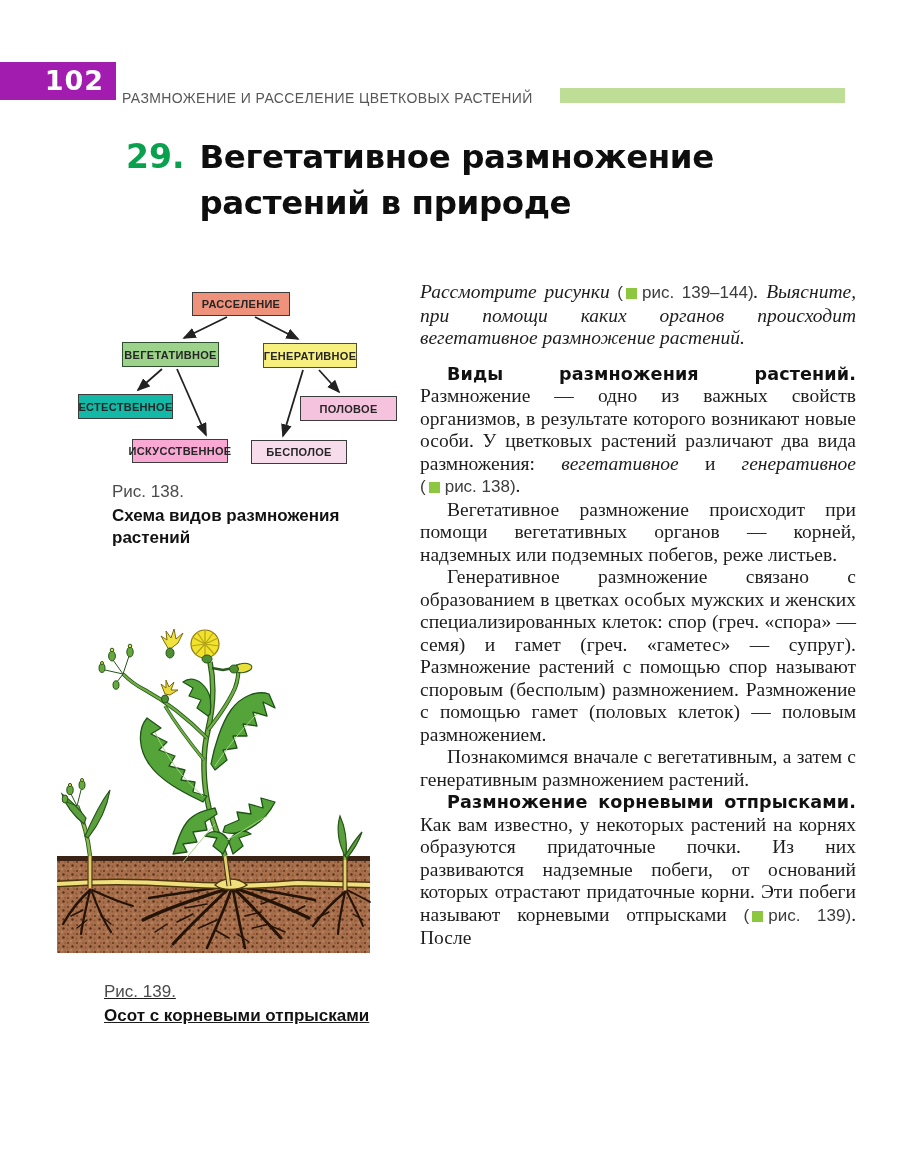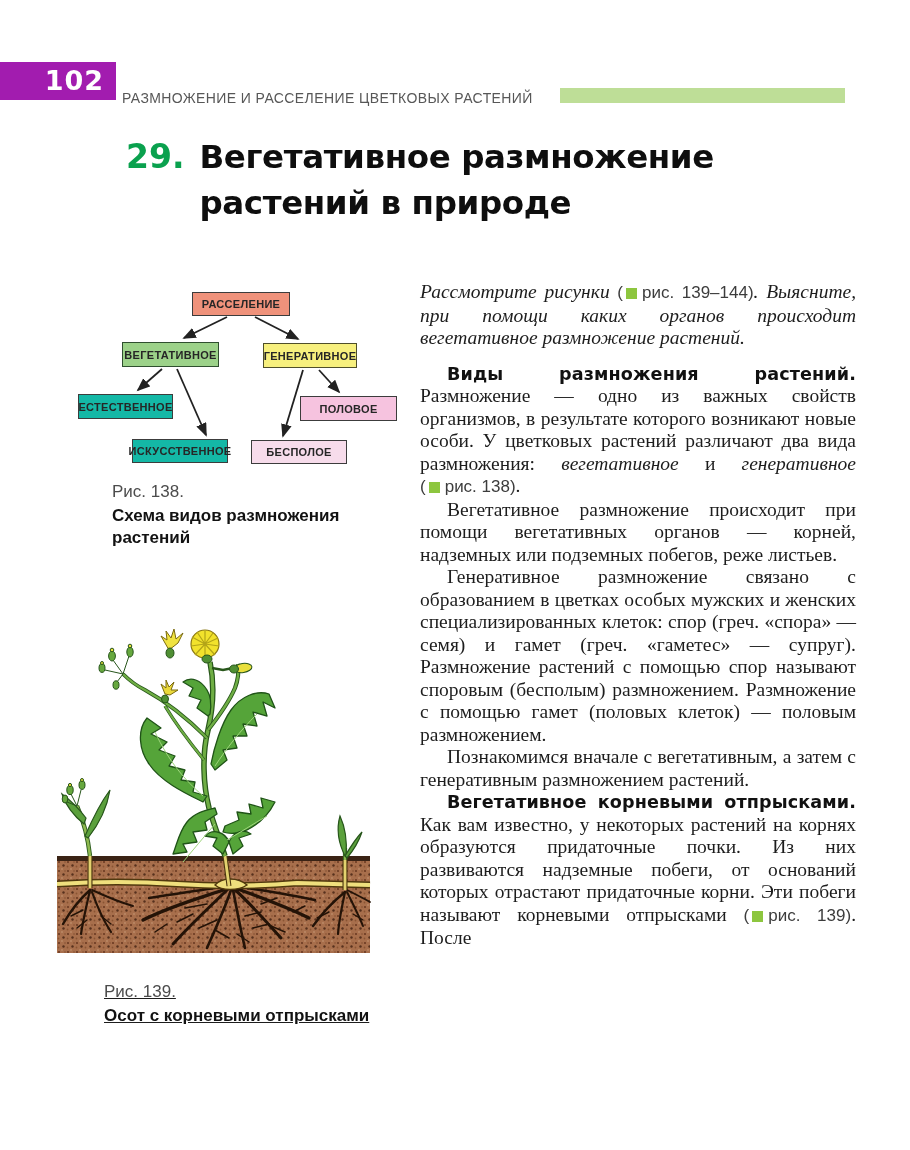--- a/index.html
+++ b/index.html
@@ -96,21 +96,21 @@
       </div>
     <div class="dnode dn-veg" style="background: rgb(156, 210, 137);">
         <span>ВЕГЕТАТИВНОЕ</span>
       </div>
     <div class="dnode dn-gen" style="background: rgb(247, 240, 126);">
         <span>ГЕНЕРАТИВНОЕ</span>
       </div>
     <div class="dnode dn-nat" style="background: #14b8a6;">
         <span>ЕСТЕСТВЕННОЕ</span>
       </div>
-    <div class="dnode dn-art" style="background: #14b8a6;">
+    <div class="dnode dn-art" style="background: #f9a8d4;">
         <span>ИСКУССТВЕННОЕ</span>
       </div>
     <div class="dnode dn-sex" style="background: rgb(246, 195, 223);">
         <span>ПОЛОВОЕ</span>
       </div>
     <div class="dnode dn-asex" style="background: rgb(247, 220, 235); justify-content: center;">
         <span>БЕСПОЛОЕ</span>
       </div>
   </div>
 
@@ -244,16 +244,16 @@
     <div class="lab">Рис. 139.</div>
     <div class="cap">Осот с корневыми отпрысками</div>
   </div>
 
   <div class="article">
       <p class="gap"><span class="runit">Рассмотрите рисунки </span><span class="figref">(<span class="refsq"></span>рис. 139–144)</span><span class="runit">. Выясните, при помощи каких органов происходит вегетативное размножение растений.</span></p>
       <p class="ind"><span class="runhead">Виды размножения растений. </span><span>Размножение — одно из важных свойств организмов, в результате которого возникают новые особи. У цветковых растений различают два вида размножения: </span><span class="runit">вегетативное</span><span> и </span><span class="runit">генеративное</span><span> </span><span class="figref">(<span class="refsq"></span>рис. 138)</span><span>.</span></p>
       <p class="ind"><span>Вегетативное размножение происходит при помощи вегетативных органов — корней, надземных или подземных побегов, реже листьев.</span></p>
       <p class="ind"><span>Генеративное размножение связано с образованием в цветках особых мужских и женских специализированных клеток: спор (греч. «спора» — семя) и гамет (греч. «гаметес» — супруг). Размножение растений с помощью спор называют споровым (бесполым) размножением. Размножение с помощью гамет (половых клеток) — половым размножением.</span></p>
       <p class="ind"><span>Познакомимся вначале с вегетативным, а затем с генеративным размножением растений.</span></p>
-      <p class="ind"><span class="runhead">Вегетативное корневыми отпрысками. </span><span>Как вам известно, у некоторых растений на корнях образуются придаточные почки. Из них развиваются надземные побеги, от оснований которых отрастают придаточные корни. Эти побеги называют корневыми отпрысками </span><span class="figref">(<span class="refsq"></span>рис. 139)</span><span>. После</span></p>
+      <p class="ind"><span class="runhead">Размножение корневыми отпрысками. </span><span>Как вам известно, у некоторых растений на корнях образуются придаточные почки. Из них развиваются надземные побеги, от оснований которых отрастают придаточные корни. Эти побеги называют корневыми отпрысками </span><span class="figref">(<span class="refsq"></span>рис. 139)</span><span>. После</span></p>
     </div>
 
 </div>
 
 </body></html>

